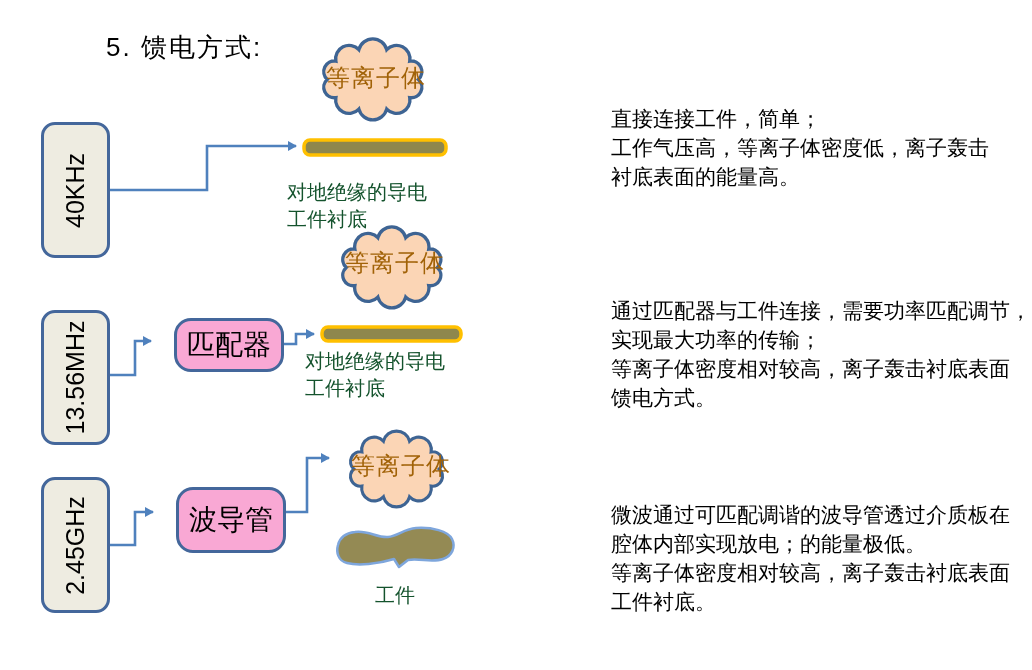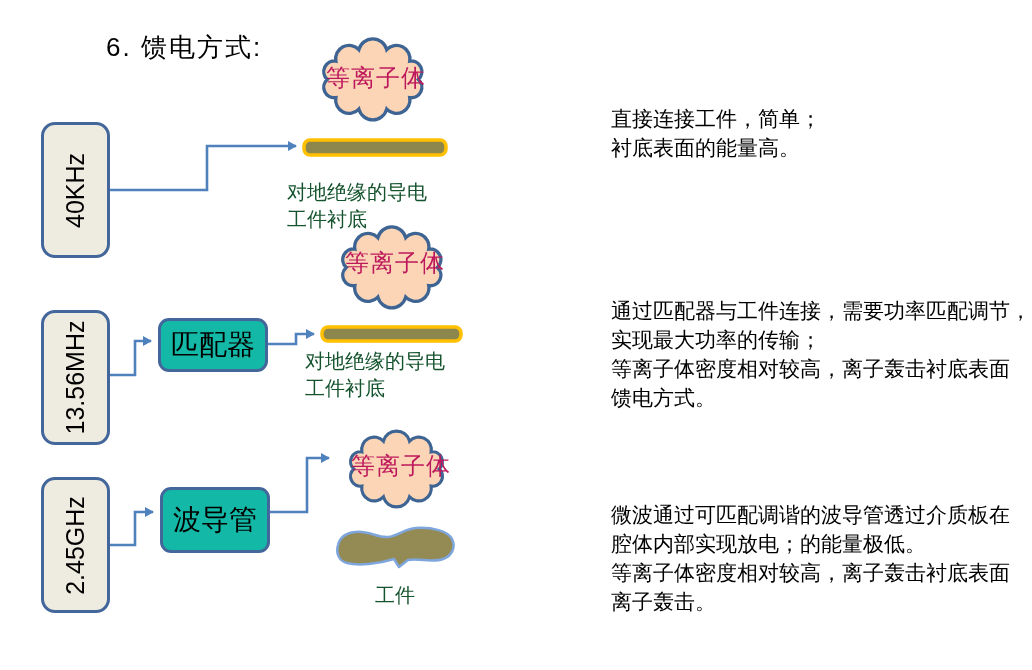--- a/index.html
+++ b/index.html
@@ -13,26 +13,26 @@
     left:106px;top:30px;font-size:26px;letter-spacing:2px;color:#000;
   }
   .freq-box{
     width:69px;background:#EEECE1;border:3px solid #44679B;border-radius:14px;
     box-sizing:border-box;display:flex;align-items:center;justify-content:center;
   }
   .freq-box .vtext{
     transform:rotate(-90deg);white-space:nowrap;font-size:25px;color:#000;
   }
   .comp-box{
-    background:#14b8a6;border:3px solid #44679B;border-radius:11px;
+    background:#f9a8d4;border:3px solid #44679B;border-radius:17px;
     box-sizing:border-box;display:flex;align-items:center;justify-content:center;
-    font-size:28px;color:#000;
+    font-size:28px;color:#000;margin-left:16px;
   }
   .cloud-label{
-    font-size:24px;letter-spacing:1px;color:#be185d;white-space:nowrap;
+    font-size:24px;letter-spacing:1px;color:#a16207;white-space:nowrap;
   }
   .sub-label{
     font-size:20px;line-height:27px;color:#14532d;white-space:nowrap;
   }
   .notes{
     font-size:21px;line-height:29px;color:#000;white-space:nowrap;
   }
 </style>
 </head>
 <body>
@@ -63,21 +63,21 @@
     <rect x="304" y="140" width="142" height="15" rx="6" fill="#8E874D" stroke="#FFC000" stroke-width="3.5"></rect>
     <rect x="322" y="327" width="139" height="14" rx="6" fill="#8E874D" stroke="#FFC000" stroke-width="3.5"></rect>
 
     <path d="M 347,563 C 338,561 336,552 338,545 C 340,537 346,533 355,532
              C 368,530 377,538 388,537 C 398,536 404,529 416,528
              C 432,527 448,531 452,539 C 456,547 452,556 443,559
              C 432,563 420,558 408,560 L 399,567 L 394,559
              C 378,564 358,566 347,563 Z" fill="#948A54" stroke="#7EA6DC" stroke-width="2.5" stroke-linejoin="round"></path>
   </svg>
 
-  <div class="abs title">6. 馈电方式:</div>
+  <div class="abs title">5. 馈电方式:</div>
 
   <div class="abs freq-box" style="left:41px;top:122px;height:136px;">
     <span class="vtext">40KHz</span>
   </div>
   <div class="abs freq-box" style="left:41px;top:310px;height:135px;">
     <span class="vtext">13.56MHz</span>
   </div>
   <div class="abs freq-box" style="left:41px;top:477px;height:136px;">
     <span class="vtext">2.45GHz</span>
   </div>
@@ -98,28 +98,29 @@
     <div>工件衬底</div>
   </div>
   <div class="abs sub-label" style="left:305px;top:348px;">
     <div>对地绝缘的导电</div>
     <div>工件衬底</div>
   </div>
   <div class="abs sub-label" style="left:375px;top:582px;">工件</div>
 
   <div class="abs notes" style="left:611px;top:104px;">
     <div>直接连接工件，简单；</div>
+    <div>工作气压高，等离子体密度低，离子轰击</div>
     <div>衬底表面的能量高。</div>
   </div>
   <div class="abs notes" style="left:611px;top:296px;">
     <div>通过匹配器与工件连接，需要功率匹配调节，</div>
     <div>实现最大功率的传输；</div>
     <div>等离子体密度相对较高，离子轰击衬底表面</div>
     <div>馈电方式。</div>
   </div>
   <div class="abs notes" style="left:611px;top:481px;margin-top:19px;">
     <div>微波通过可匹配调谐的波导管透过介质板在</div>
     <div>腔体内部实现放电；的能量极低。</div>
     <div>等离子体密度相对较高，离子轰击衬底表面</div>
-    <div>离子轰击。</div>
+    <div>工件衬底。</div>
   </div>
 
 </div>
 
 </body></html>

